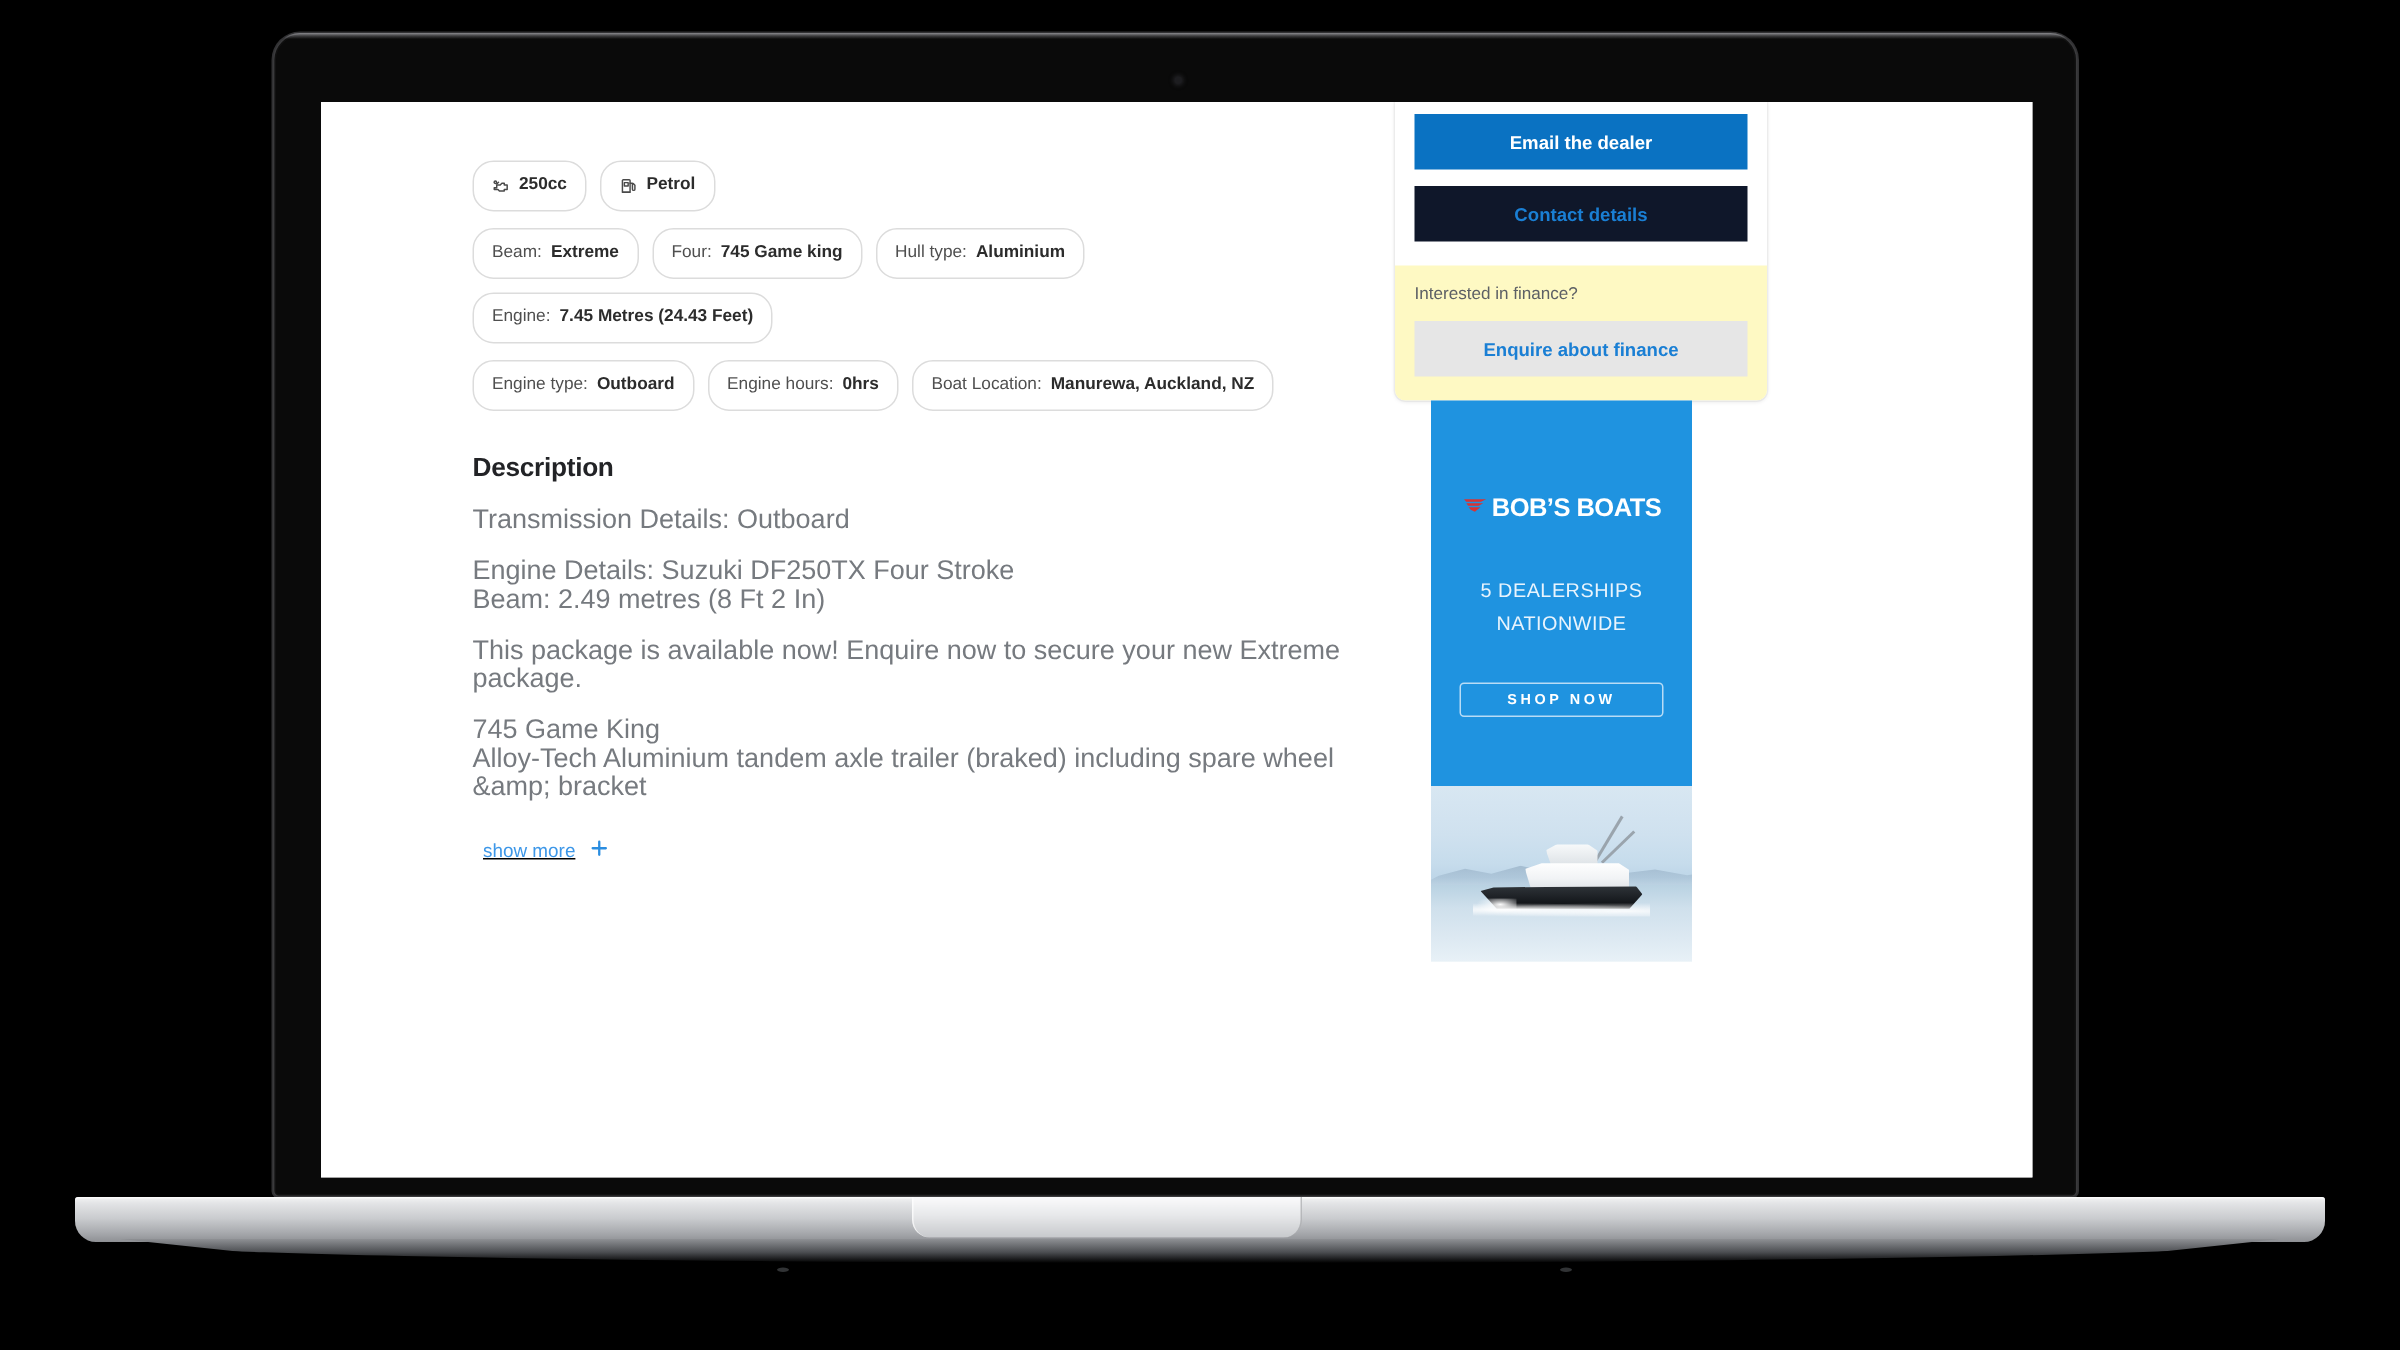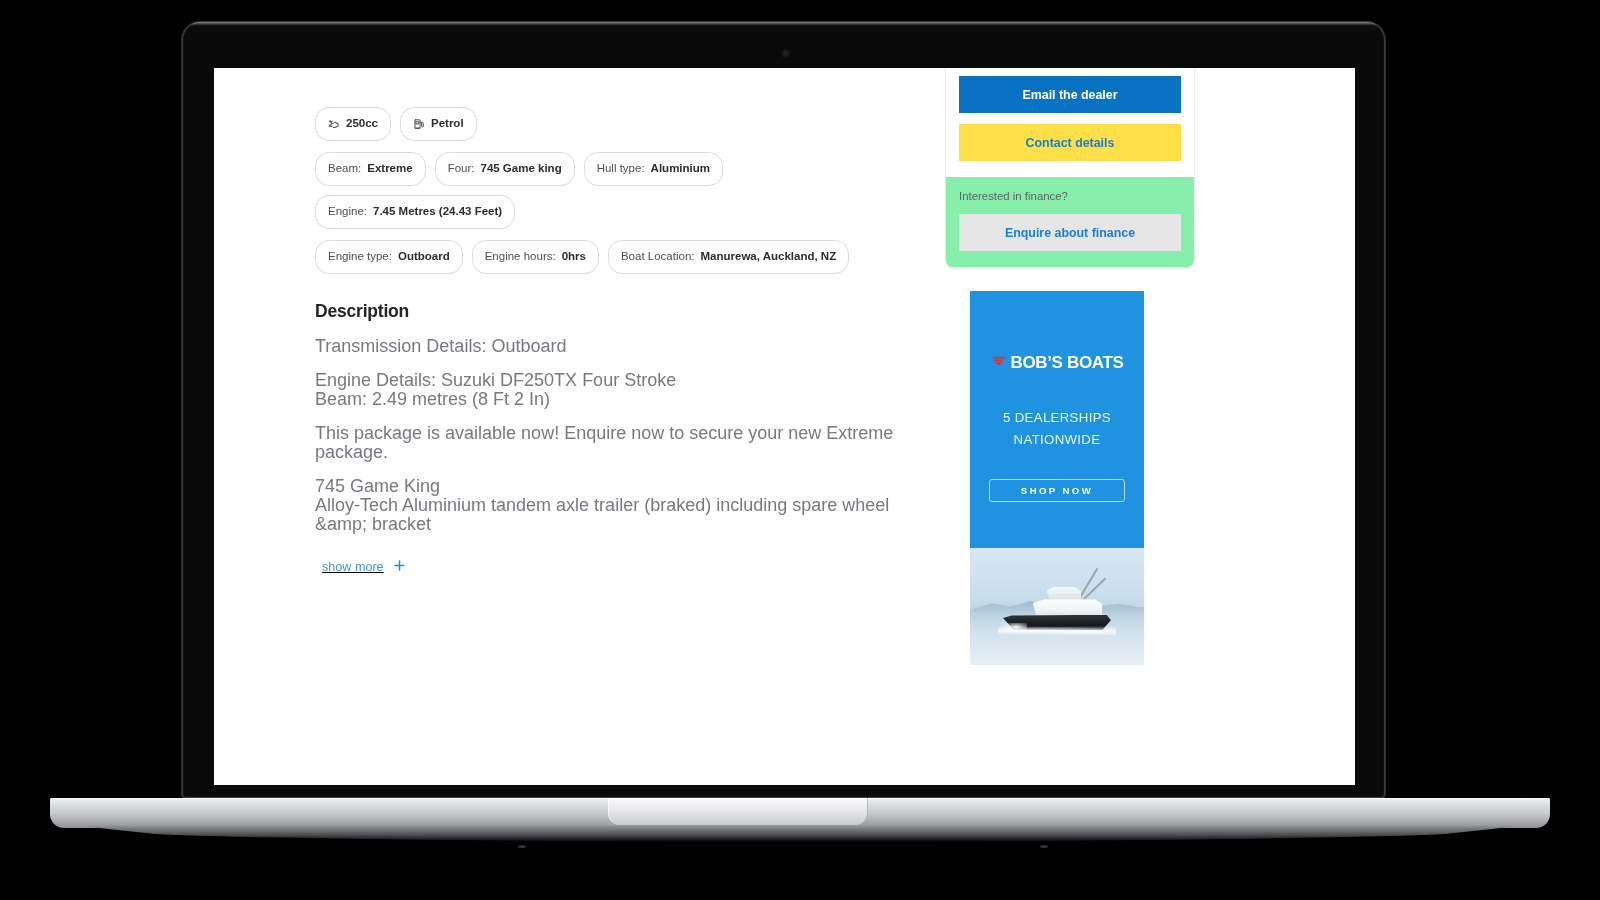--- a/index.html
+++ b/index.html
@@ -185,21 +185,21 @@
   #show-more-plus {
     font-size: 17px;
     line-height: 1;
     color: #2a8de0;
     font-weight: 400;
   }
 
   
   #sidebar {
     position: absolute;
-    left: 732px;
+    left: 716px;
     top: 0;
     width: 248px;
   }
 
   #contact-card {
     background: #ffffff;
     border-radius: 0 0 7px 7px;
     padding: 0 0 0 0;
     box-shadow: 0 1px 3px rgba(0,0,0,0.10), 0 0 0 1px rgba(0,0,0,0.035);
     overflow: hidden;
@@ -221,32 +221,32 @@
     cursor: pointer;
     font-family: inherit;
   }
 
   #contact-details-button {
     display: flex;
     align-items: center;
     justify-content: center;
     height: 37px;
     margin-top: 11px;
-    background: #fde047;
+    background: #0f172a;
     color: #1a7fd4;
     font-size: 12.4px;
     font-weight: 700;
     border: none;
     width: 100%;
     cursor: pointer;
     font-family: inherit;
   }
 
   #finance-section {
-    background: #86efac;
+    background: #fef9c3;
     padding: 13px 13px 16px 13px;
   }
   #finance-question {
     font-size: 11.4px;
     color: #5d6065;
     margin-bottom: 12px;
   }
   #enquire-finance-button {
     display: flex;
     align-items: center;
@@ -257,21 +257,20 @@
     font-size: 12.4px;
     font-weight: 700;
     border: none;
     width: 100%;
     cursor: pointer;
     font-family: inherit;
   }
 
   
   #ad-banner {
-    margin-top: 24px;
     width: 174px;
     margin-left: 24px;
     cursor: pointer;
     border-radius: 13px;
   }
 
   #ad-top {
     background: #1f93e0;
     height: 257px;
     display: flex;

